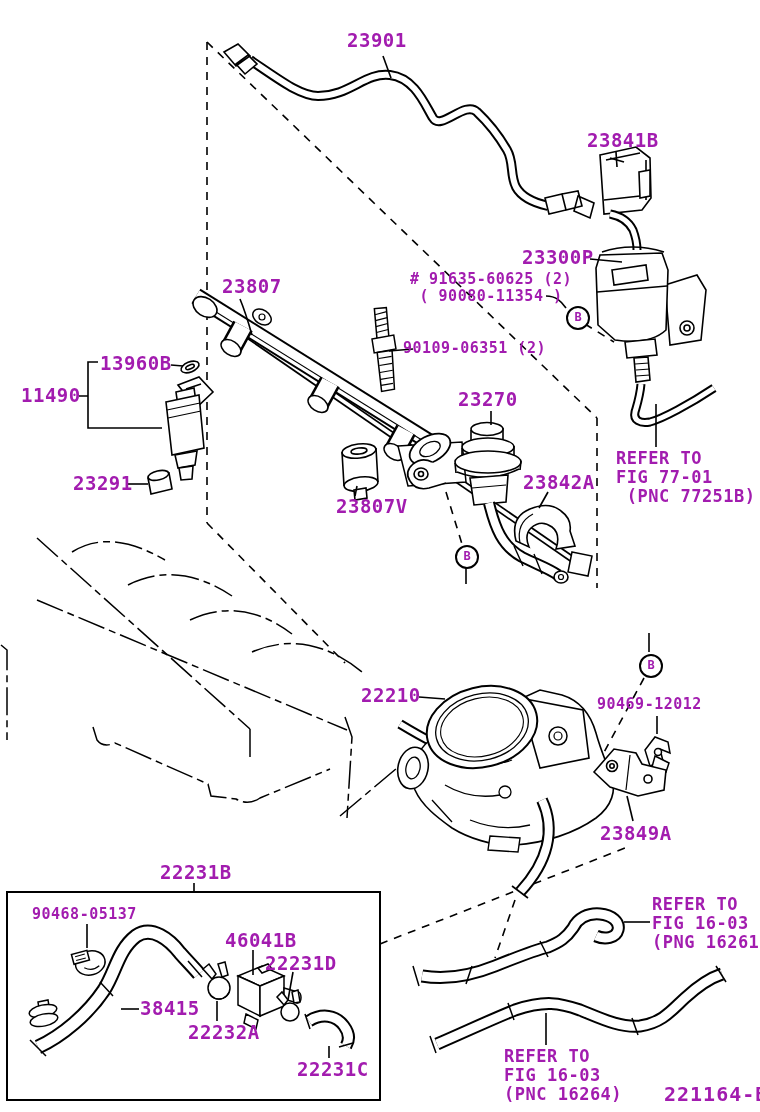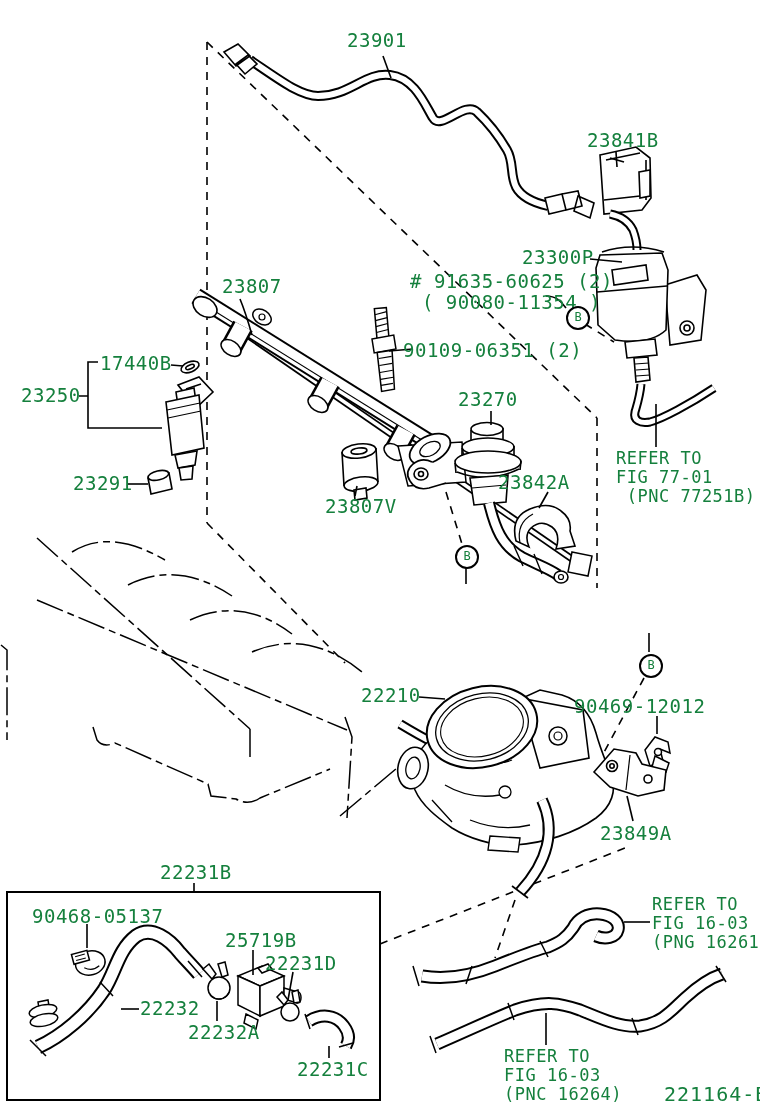--- a/index.html
+++ b/index.html
@@ -1,22 +1,22 @@
 <!DOCTYPE html>
 <html><head>
 <meta charset="utf-8">
 <style>
   html,body{margin:0;padding:0;background:#e8e8e8;}
   .stage{position:relative;width:760px;height:1112px;background:#fff;overflow:hidden;
          font-family:"DejaVu Sans Mono","Liberation Mono",monospace;color:#000;}
   svg.art{position:absolute;left:0;top:0;}
-  .lbl,.note,.refer,.code,.bmark{position:absolute;font-weight:normal;white-space:pre;
-         line-height:1.12;letter-spacing:0.5px;color:#15803d;}
+  .lbl,.note,.refer,.code,.bmark{position:absolute;font-weight:bold;white-space:pre;
+         line-height:1.12;letter-spacing:0.5px;color:#a21caf;}
   .lbl{font-size:19px;}
-  .note{font-size:19px;}
+  .note{font-size:15px;}
   .refer{font-size:17px;}
   .code{font-size:20px;letter-spacing:1px;}
   .bmark{width:20px;height:20px;border:2px solid #000;border-radius:50%;
          font-size:12px;display:flex;align-items:center;justify-content:center;
          background:#fff;letter-spacing:0;}
 </style>
 </head>
 <body>
 
 <div class="stage">
@@ -291,37 +291,37 @@
   </g>
 </svg>
 
 <div class="lbl" style="left:347px;top:30px">23901</div>
 <div class="lbl" style="left:587px;top:130px">23841B</div>
 <div class="lbl" style="left:522px;top:247px">23300P</div>
 <div class="note" style="left:410px;top:271px"># 91635-60625 (2)
  ( 90080-11354 )</div>
 <div class="lbl" style="left:222px;top:276px">23807</div>
 <div class="note" style="left:403px;top:340px">90109-06351 (2)</div>
-<div class="lbl" style="left:100px;top:353px">17440B</div>
-<div class="lbl" style="left:21px;top:385px">23250</div>
+<div class="lbl" style="left:100px;top:353px">13960B</div>
+<div class="lbl" style="left:21px;top:385px">11490</div>
 <div class="lbl" style="left:73px;top:473px">23291</div>
-<div class="lbl" style="left:325px;top:496px">23807V</div>
+<div class="lbl" style="left:336px;top:496px">23807V</div>
 <div class="lbl" style="left:458px;top:389px">23270</div>
-<div class="lbl" style="left:498px;top:472px">23842A</div>
+<div class="lbl" style="left:523px;top:472px">23842A</div>
 <div class="refer" style="left:616px;top:449px">REFER TO
 FIG 77-01
  (PNC 77251B)</div>
 <div class="lbl" style="left:361px;top:685px">22210</div>
-<div class="note" style="left:574px;top:696px">90469-12012</div>
+<div class="note" style="left:597px;top:696px">90469-12012</div>
 <div class="lbl" style="left:600px;top:823px">23849A</div>
 <div class="lbl" style="left:160px;top:862px">22231B</div>
 <div class="note" style="left:32px;top:906px">90468-05137</div>
-<div class="lbl" style="left:225px;top:930px">25719B</div>
+<div class="lbl" style="left:225px;top:930px">46041B</div>
 <div class="lbl" style="left:265px;top:953px">22231D</div>
-<div class="lbl" style="left:140px;top:998px">22232</div>
+<div class="lbl" style="left:140px;top:998px">38415</div>
 <div class="lbl" style="left:188px;top:1022px">22232A</div>
 <div class="lbl" style="left:297px;top:1059px">22231C</div>
 <div class="refer" style="left:652px;top:895px">REFER TO
 FIG 16-03
 (PNG 16261)</div>
 <div class="refer" style="left:504px;top:1047px">REFER TO
 FIG 16-03
 (PNC 16264)</div>
 <div class="code" style="left:664px;top:1083px">221164-B</div>
 

